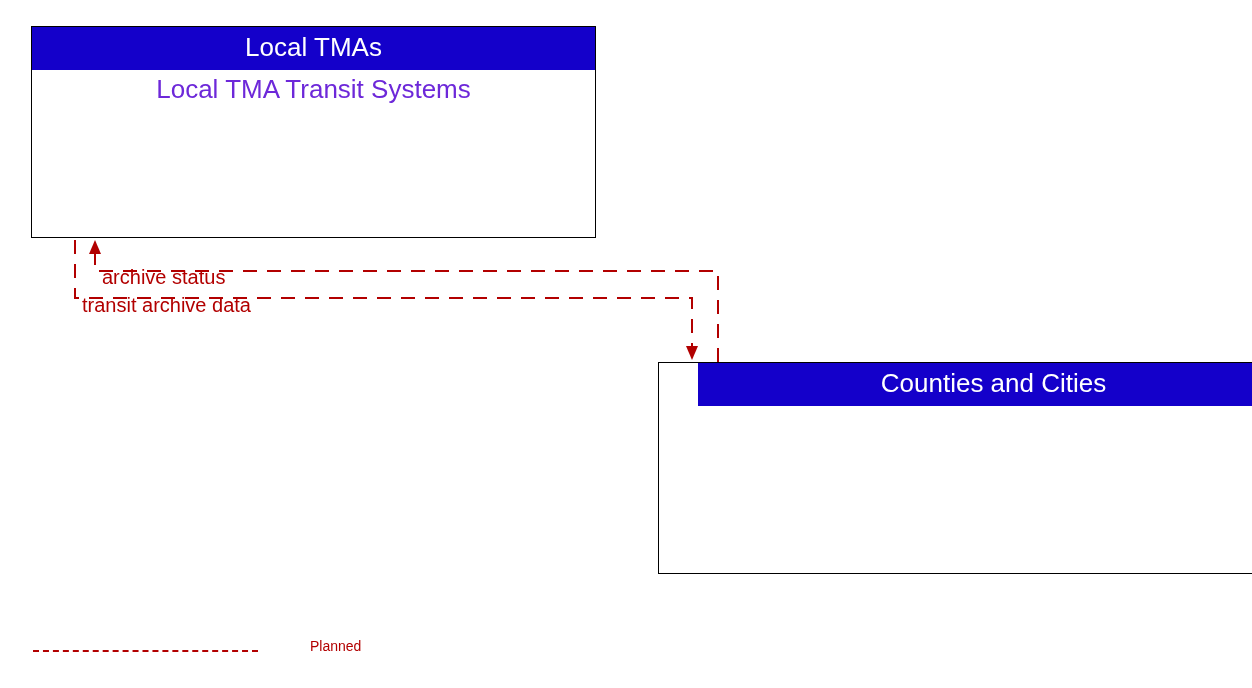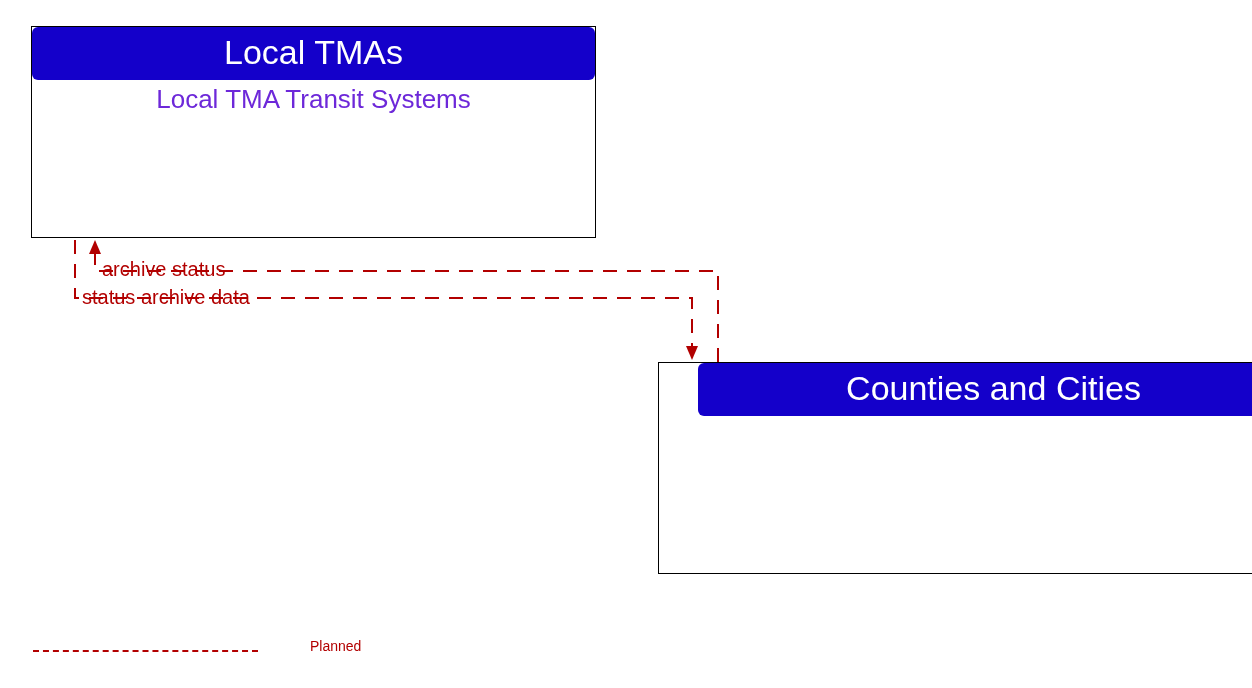--- a/index.html
+++ b/index.html
@@ -15,24 +15,23 @@
   .entity {
     position: absolute;
     border: 1.5px solid #000;
     background: #fff;
     box-sizing: border-box;
   }
   .entity-header {
     background: #1400ca;
     color: #fff;
     text-align: center;
-    font-size: 34px;
+    font-size: 26px;
     line-height: 1.25;
     padding: 4px 6px 6px 6px;
-    border-radius: 6px;
   }
   .entity-body {
     background: #fff;
     color: #6d28d9;
     text-align: center;
     font-size: 26px;
     padding: 4px 10px 10px 10px;
     line-height: 1.2;
   }
   
@@ -48,20 +47,21 @@
     width: 632px;
     height: 212px;
     padding-left: 39px;
   }
   
   .flow-label {
     position: absolute;
     color: #b20000;
     font-size: 20px;
     white-space: nowrap;
+    margin-top: 8px;
   }
   
   .legend-line {
     position: absolute;
     left: 33px;
     top: 650px;
     width: 225px;
     height: 0;
     border-top: 2px dashed #b20000;
   }
@@ -100,16 +100,16 @@
     </marker>
   </defs>
 
   <path d="M 718 362 L 718 271 L 95 271 L 95 242" fill="none" stroke="#b20000" stroke-width="2" stroke-dasharray="14 10" marker-end="url(#arrowhead)"></path>
 
   <path d="M 75 240 L 75 298 L 692 298 L 692 358" fill="none" stroke="#b20000" stroke-width="2" stroke-dasharray="14 10" marker-end="url(#arrowhead)"></path>
 </svg>
 
 <div class="flow-label" style="left:102px; top:258px;">archive status</div>
 
-<div class="flow-label" style="left:82px; top:286px;">status archive data</div>
+<div class="flow-label" style="left:82px; top:286px;">transit archive data</div>
 
 <div class="legend-line"></div>
 <div class="legend-label">Planned</div>
 
 </body></html>

